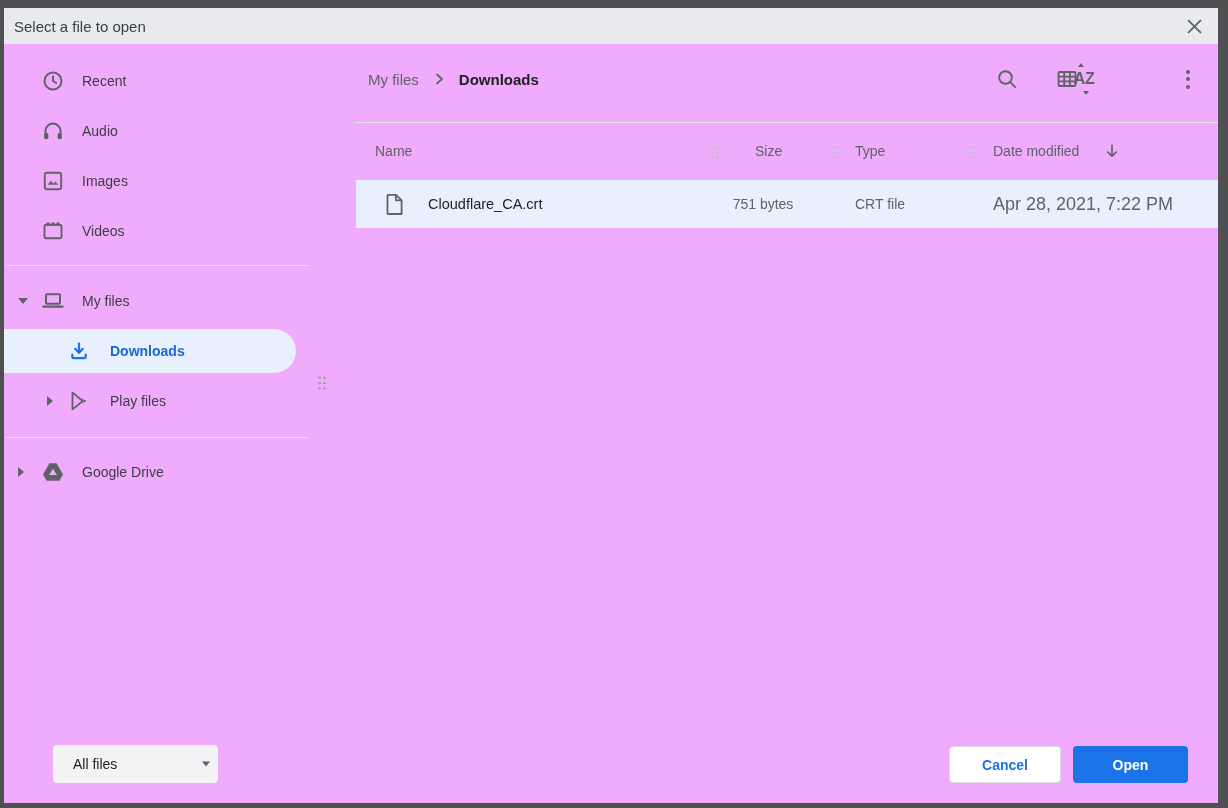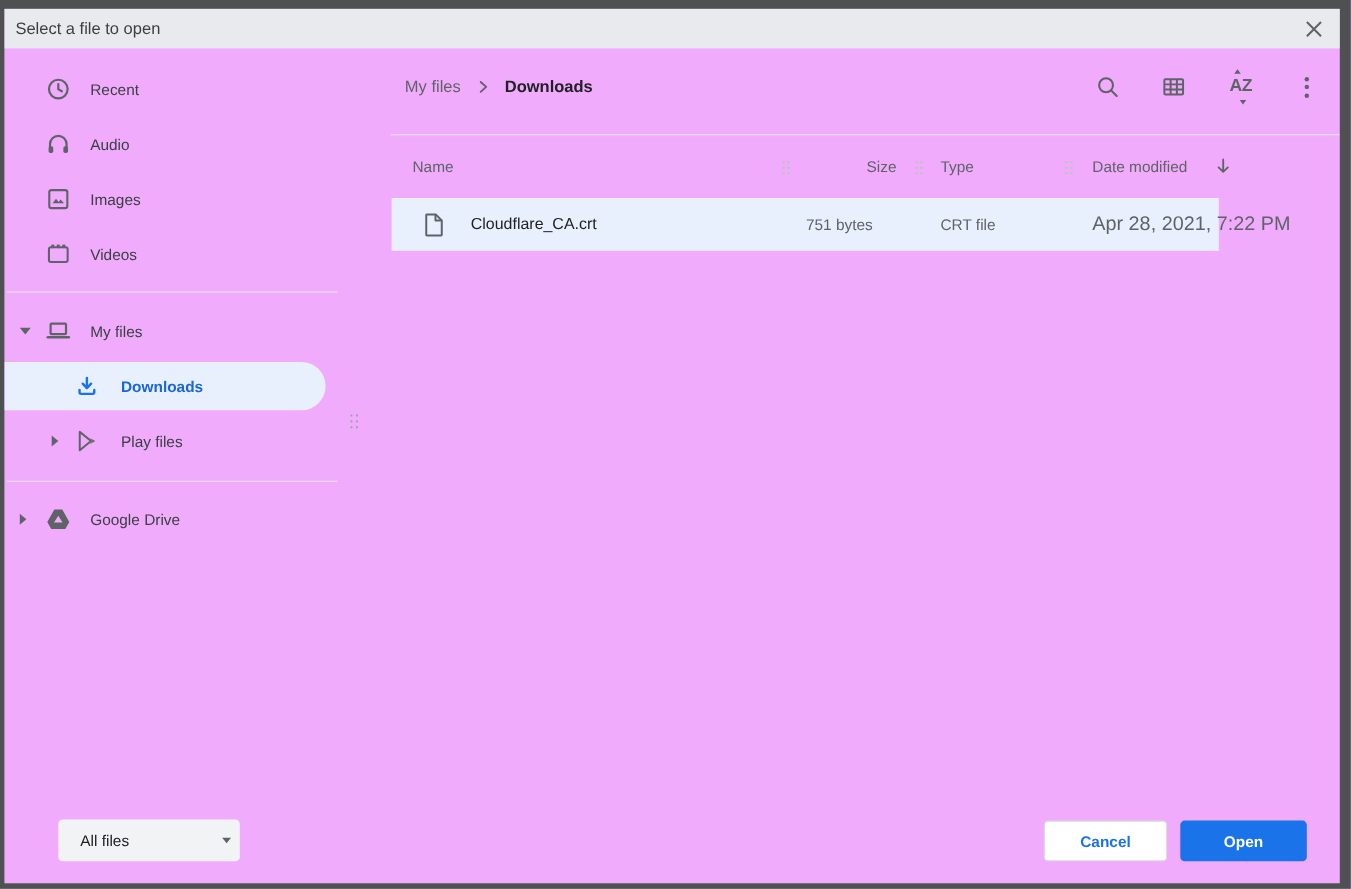--- a/index.html
+++ b/index.html
@@ -74,21 +74,21 @@
   
   .th { position:absolute; top:135px; font-size:14px; font-weight:500; color:#5f6368; cursor:pointer; white-space:nowrap; }
   .col-dots {
     position:absolute; top:137px; width:9px; height:15px; cursor:col-resize;
     background-image:radial-gradient(circle, #bdc1c6 1.1px, transparent 1.25px);
     background-size:4.5px 5px;
   }
   .sort-arrow { position:absolute; left:1100px; top:135px; }
   
   .file-row {
-    position:absolute; left:352px; top:172px; width:752px; height:48px;
+    position:absolute; left:352px; top:172px; width:862px; height:48px;
     background:#e8f0fe; cursor:pointer;
   }
   .file-row span, .file-row .ficon { position:absolute; top:50%; transform:translateY(-50%); }
   .row-name { left:72px; font-size:14.5px; color:#202124; white-space:nowrap; }
   .row-size { left:355px; width:104px; text-align:center; font-size:14px; color:#5f6368; }
   .row-type { left:499px; font-size:14px; color:#5f6368; }
   .row-date { left:637px; font-size:18px; color:#5f6368; white-space:nowrap; }
   .ficon { left:28px; width:20px; height:24px; }
   
   .filetype-select {
@@ -239,38 +239,38 @@
     </span>
   </div>
   <div class="tool-btn" style="left:1043px">
     <span>
       <svg width="22" height="22" viewBox="0 0 22 22">
           <rect x="2.5" y="4" width="17" height="14" rx="1" stroke="#5f6368" stroke-width="1.8" fill="none"></rect>
           <path d="M8.2 4v14M13.9 4v14M2.5 8.7h17M2.5 13.4h17" stroke="#5f6368" stroke-width="1.8"></path>
         </svg>
     </span>
   </div>
-  <div class="tool-btn" style="left:1104px">
+  <div class="tool-btn" style="left:1060px">
     <span class="sort-az">
       <i class="caret-up"></i><span>AZ</span><i class="caret-dn"></i>
     </span>
   </div>
   <div class="tool-btn" style="left:1164px">
     <span class="menu-dots">
         <i></i>
         <i></i>
         <i></i>
       </span>
   </div>
 
   <div class="header-divider"></div>
 
   <span class="th" style="left:371px">Name</span>
   <span class="col-dots" style="left:706px"></span>
-  <span class="th" style="left:751px;width:60px;text-align:right">Size</span>
+  <span class="th" style="left:751px;width:60px;text-align:left">Size</span>
   <span class="col-dots" style="left:827px"></span>
   <span class="th" style="left:851px">Type</span>
   <span class="col-dots" style="left:963px"></span>
   <span class="th" style="left:989px">Date modified</span>
   <span class="sort-arrow">
     <svg width="16" height="16" viewBox="0 0 16 16">
         <path d="M8 2v10.5M3.8 9.2L8 13.2l4.2-4" stroke="#5f6368" stroke-width="1.7" fill="none" stroke-linecap="round" stroke-linejoin="round"></path>
       </svg>
   </span>
 

